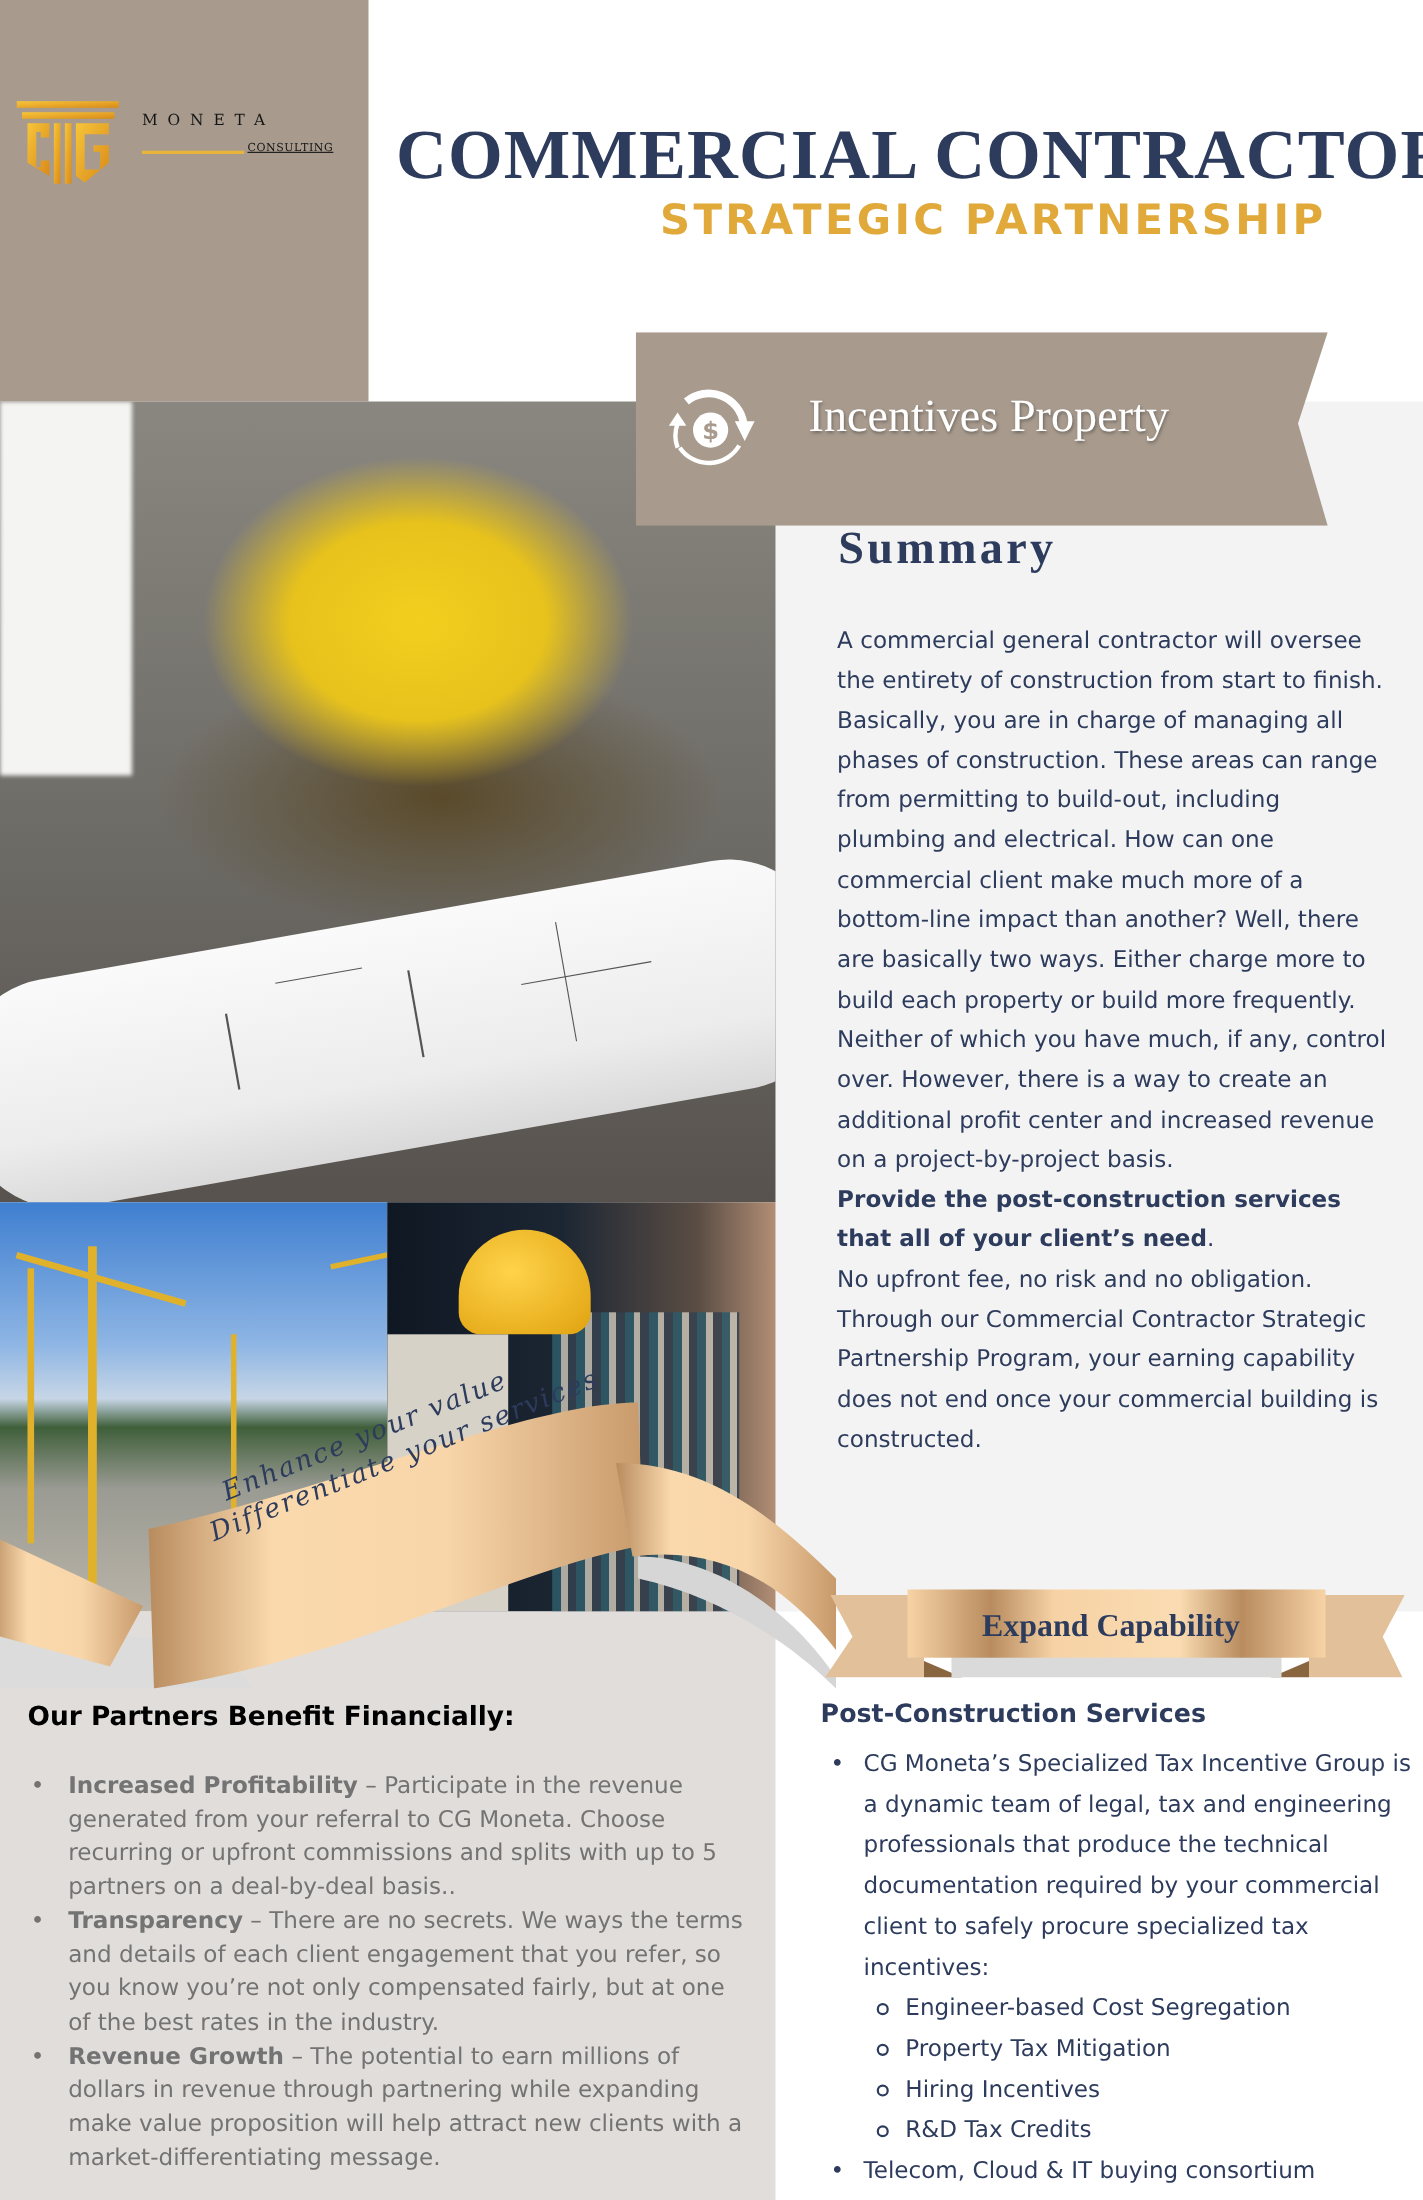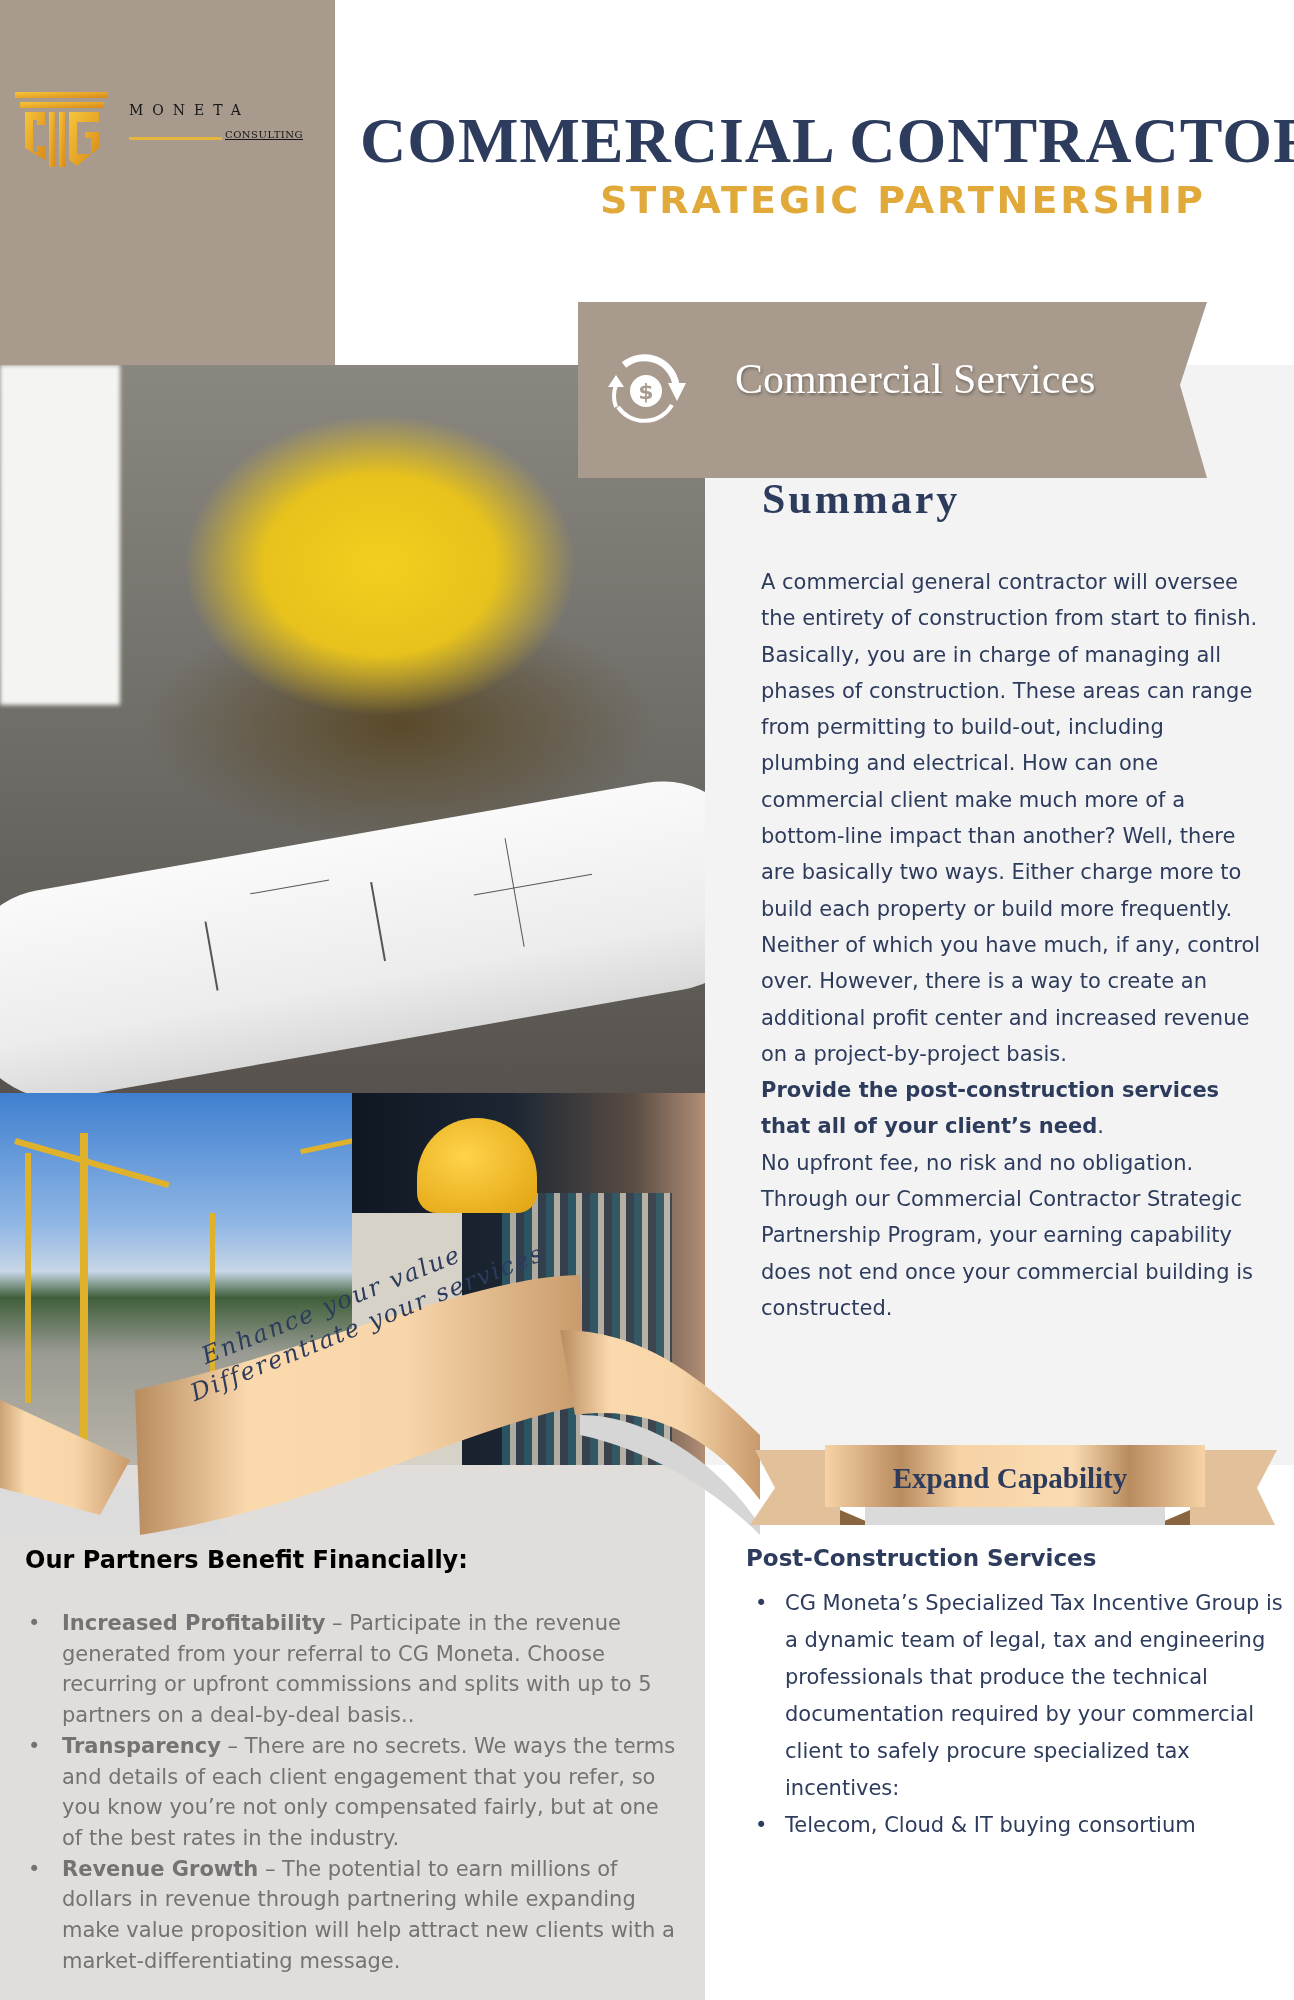--- a/index.html
+++ b/index.html
@@ -153,21 +153,21 @@
 </svg>
 <svg class="abs banner-icon" viewBox="0 0 88 88">
   <path d="M22 20 A32 32 0 0 1 74 40" fill="none" stroke="#fff" stroke-width="7"></path>
   <polygon points="66,38 84,38 75,56" fill="#fff"></polygon>
   <path d="M70 60 A32 32 0 0 1 16 62" fill="none" stroke="#fff" stroke-width="4"></path>
   <path d="M14 62 A32 32 0 0 1 14 40" fill="none" stroke="#fff" stroke-width="4"></path>
   <polygon points="6,42 14,30 22,42" fill="#fff"></polygon>
   <circle cx="44" cy="46" r="16" fill="#fff"></circle>
   <text x="44" y="54" text-anchor="middle" font-family="DejaVu Sans, sans-serif" font-weight="bold" font-size="22" fill="#a89b8e">$</text>
 </svg>
-<div class="abs banner-title">Commercial Services</div>
+<div class="abs banner-title">Incentives Property</div>
 
 <h3 class="abs summary-heading">Summary</h3>
 <div class="abs summary-body">
   <p>A commercial general contractor will oversee the entirety of construction from start to finish. Basically, you are in charge of managing all phases of construction. These areas can range from permitting to build-out, including plumbing and electrical. How can one commercial client make much more of a bottom-line impact than another? Well, there are basically two ways. Either charge more to build each property or build more frequently. Neither of which you have much, if any, control over. However, there is a way to create an additional profit center and increased revenue on a project-by-project basis.</p>
   <p><b>Provide the post-construction services that all of your client’s need</b><span>.</span></p>
   <p>No upfront fee, no risk and no obligation. Through our Commercial Contractor Strategic Partnership Program, your earning capability does not end once your commercial building is constructed.</p>
 </div>
 
 <svg class="abs ribbon-right" viewBox="0 0 540 85">
   <defs>
@@ -193,15 +193,21 @@
 <ul class="abs partners-list">
   <li><b>Increased Profitability</b><span> – Participate in the revenue generated from your referral to CG Moneta. Choose recurring or upfront commissions and splits with up to 5 partners on a deal-by-deal basis..</span></li>
   <li><b>Transparency</b><span> – There are no secrets. We ways the terms and details of each client engagement that you refer, so you know you’re not only compensated fairly, but at one of the best rates in the industry.</span></li>
   <li><b>Revenue Growth</b><span> – The potential to earn millions of dollars in revenue through partnering while expanding make value proposition will help attract new clients with a market-differentiating message.</span></li>
 </ul>
 
 <h3 class="abs services-heading">Post-Construction Services</h3>
 <ul class="abs services-list">
   <li>
     <span>CG Moneta’s Specialized Tax Incentive Group is a dynamic team of legal, tax and engineering professionals that produce the technical documentation required by your commercial client to safely procure specialized tax incentives:</span>
+    <ul class="sub-list">
+      <li>Engineer-based Cost Segregation</li>
+      <li>Property Tax Mitigation</li>
+      <li>Hiring Incentives</li>
+      <li>R&amp;D Tax Credits</li>
+    </ul>
   </li>
   <li>Telecom, Cloud &amp; IT buying consortium</li>
 </ul>
 
 </body></html>

